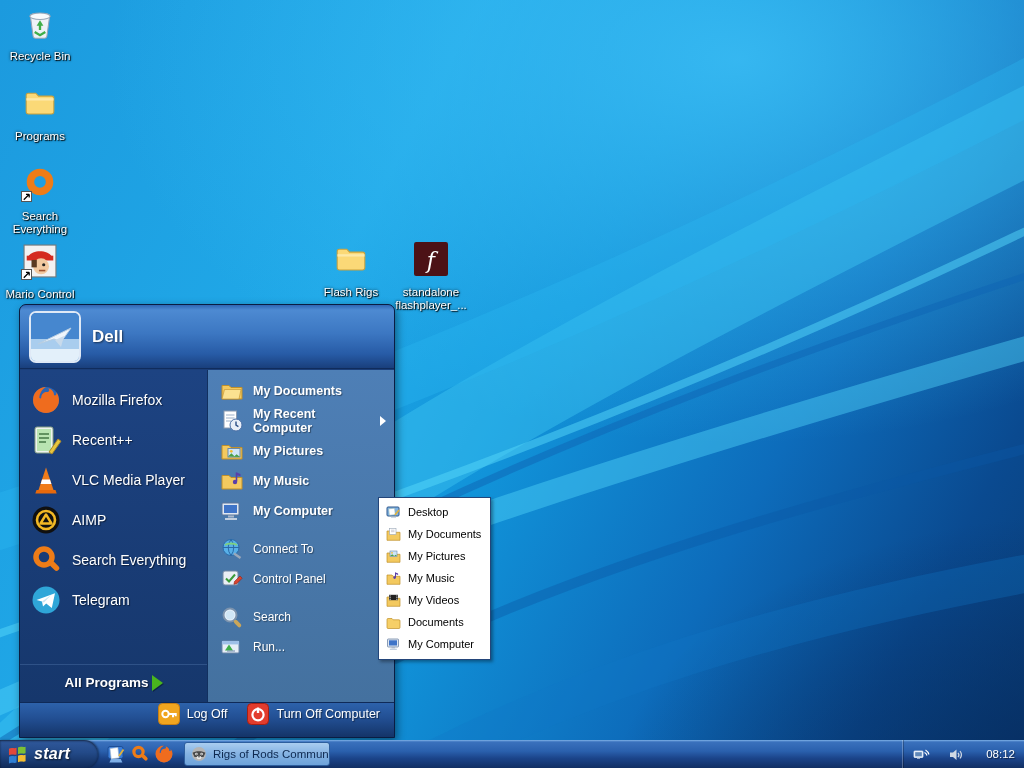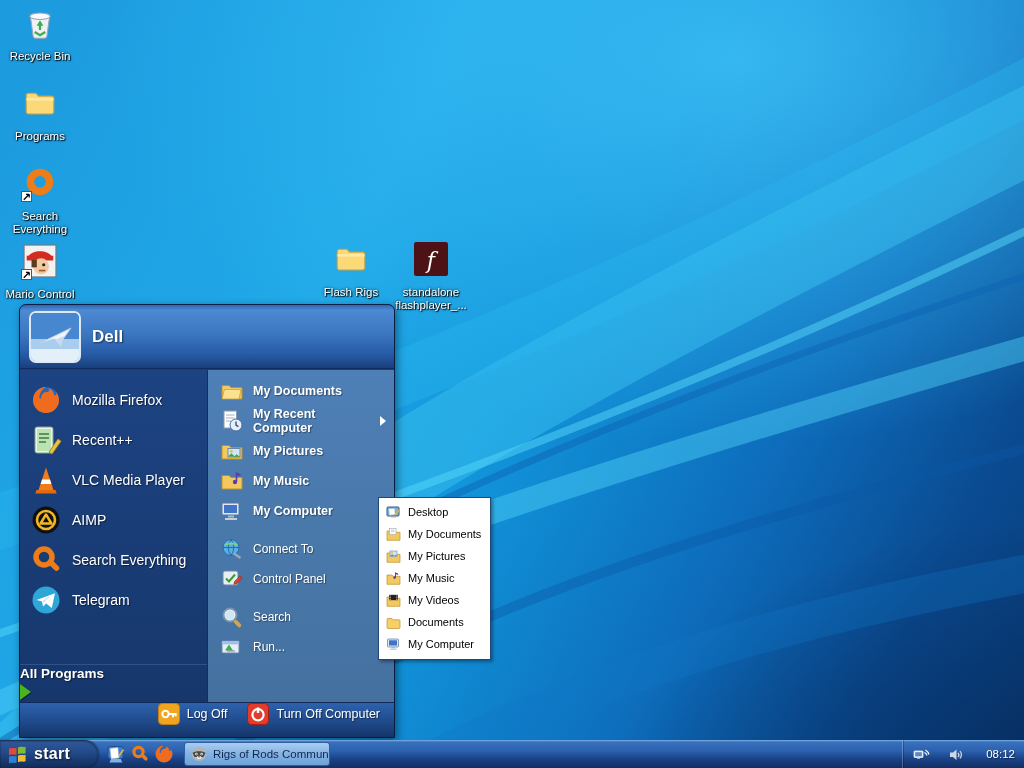--- a/index.html
+++ b/index.html
@@ -41,22 +41,22 @@
   .sm-left{width:188px;background:linear-gradient(#1d4382,#16376c);position:relative;
     border-right:1px solid #12305f;padding-top:10px;}
   .sm-right{flex:1;background:linear-gradient(#4e7fb6,#44719f);padding-top:6px;}
 
   .row-l{height:40px;display:flex;align-items:center;gap:10px;padding-left:10px;cursor:default;}
   .row-l .ic32{width:32px;height:32px;flex:0 0 32px;}
   .row-l .ic32 svg{width:32px;height:32px;display:block;}
   .row-l .t{color:#fff;font-weight:normal;font-size:14px;text-shadow:1px 1px 1px rgba(0,0,0,.5);}
 
   .allprog{position:absolute;left:0;right:0;bottom:2px;height:36px;display:flex;
-    align-items:flex-start;justify-content:center;gap:3px;cursor:default;
-    border-top:1px solid rgba(120,160,210,.25);flex-direction:column;}
+    align-items:center;justify-content:center;gap:3px;cursor:default;
+    border-top:1px solid rgba(120,160,210,.25);}
   .allprog .t{color:#fff;font-weight:bold;font-size:13.5px;text-shadow:1px 1px 1px rgba(0,0,0,.5);}
   .green-arrow{width:0;height:0;border-left:11px solid #49b51e;border-top:8px solid transparent;
     border-bottom:8px solid transparent;filter:drop-shadow(1px 1px 0 rgba(0,0,0,.35));}
 
   .row-r{height:30px;display:flex;align-items:center;gap:9px;padding:0 8px 0 12px;cursor:default;}
   .row-r .ic24{width:24px;height:24px;flex:0 0 24px;}
   .row-r .ic24 svg{width:24px;height:24px;display:block;}
   .row-r .t{color:#fff;font-size:12.5px;font-weight:bold;text-shadow:1px 1px 1px rgba(0,0,0,.4);}
   .row-r.plain .t{font-weight:normal;font-size:12px;}
   .row-r.hl{background:linear-gradient(#7cb2e4,#5292d0);}
@@ -83,21 +83,21 @@
 
   
   .taskbar{position:absolute;left:0;bottom:0;width:1024px;height:28px;
     background:linear-gradient(#7fb2e8 0%,#3a71bd 7%,#2a60ad 40%,#1b448a 65%,#112f63 100%);}
   .startbtn{position:absolute;left:0;top:0;height:28px;width:98px;
     border-radius:0 14px 14px 0;display:flex;align-items:center;gap:7px;padding-left:8px;
     background:linear-gradient(#30599c 0%,#234a88 45%,#102b59 100%);
     box-shadow:inset 0 1px 2px rgba(0,0,0,.55),1px 0 2px rgba(0,0,0,.4);cursor:default;}
   .startbtn .flag{width:19px;height:19px;}
   .startbtn .flag svg{width:19px;height:19px;display:block;}
-  .startbtn .t{color:#fff;font-size:16px;font-weight:bold;
+  .startbtn .t{color:#fff;font-size:16px;font-weight:bold;font-style:italic;
     text-shadow:1px 1px 2px rgba(0,0,0,.7);letter-spacing:.3px;}
   .ql{position:absolute;top:4px;width:20px;height:20px;cursor:default;}
   .ql svg{width:20px;height:20px;display:block;}
   .taskbtn{position:absolute;left:184px;top:2px;width:146px;height:24px;border-radius:3px;
     background:linear-gradient(#aacdf0 0%,#84b2e2 50%,#6ea3da 100%);
     border:1px solid #2e5f9e;display:flex;align-items:center;gap:6px;padding-left:6px;cursor:default;}
   .taskbtn .ic16{width:16px;height:16px;}
   .taskbtn .ic16 svg{width:16px;height:16px;display:block;}
   .taskbtn .t{color:#0e2950;font-size:11.5px;white-space:nowrap;overflow:hidden;}
   .tray{position:absolute;right:0;top:0;height:28px;display:flex;align-items:center;gap:18px;

